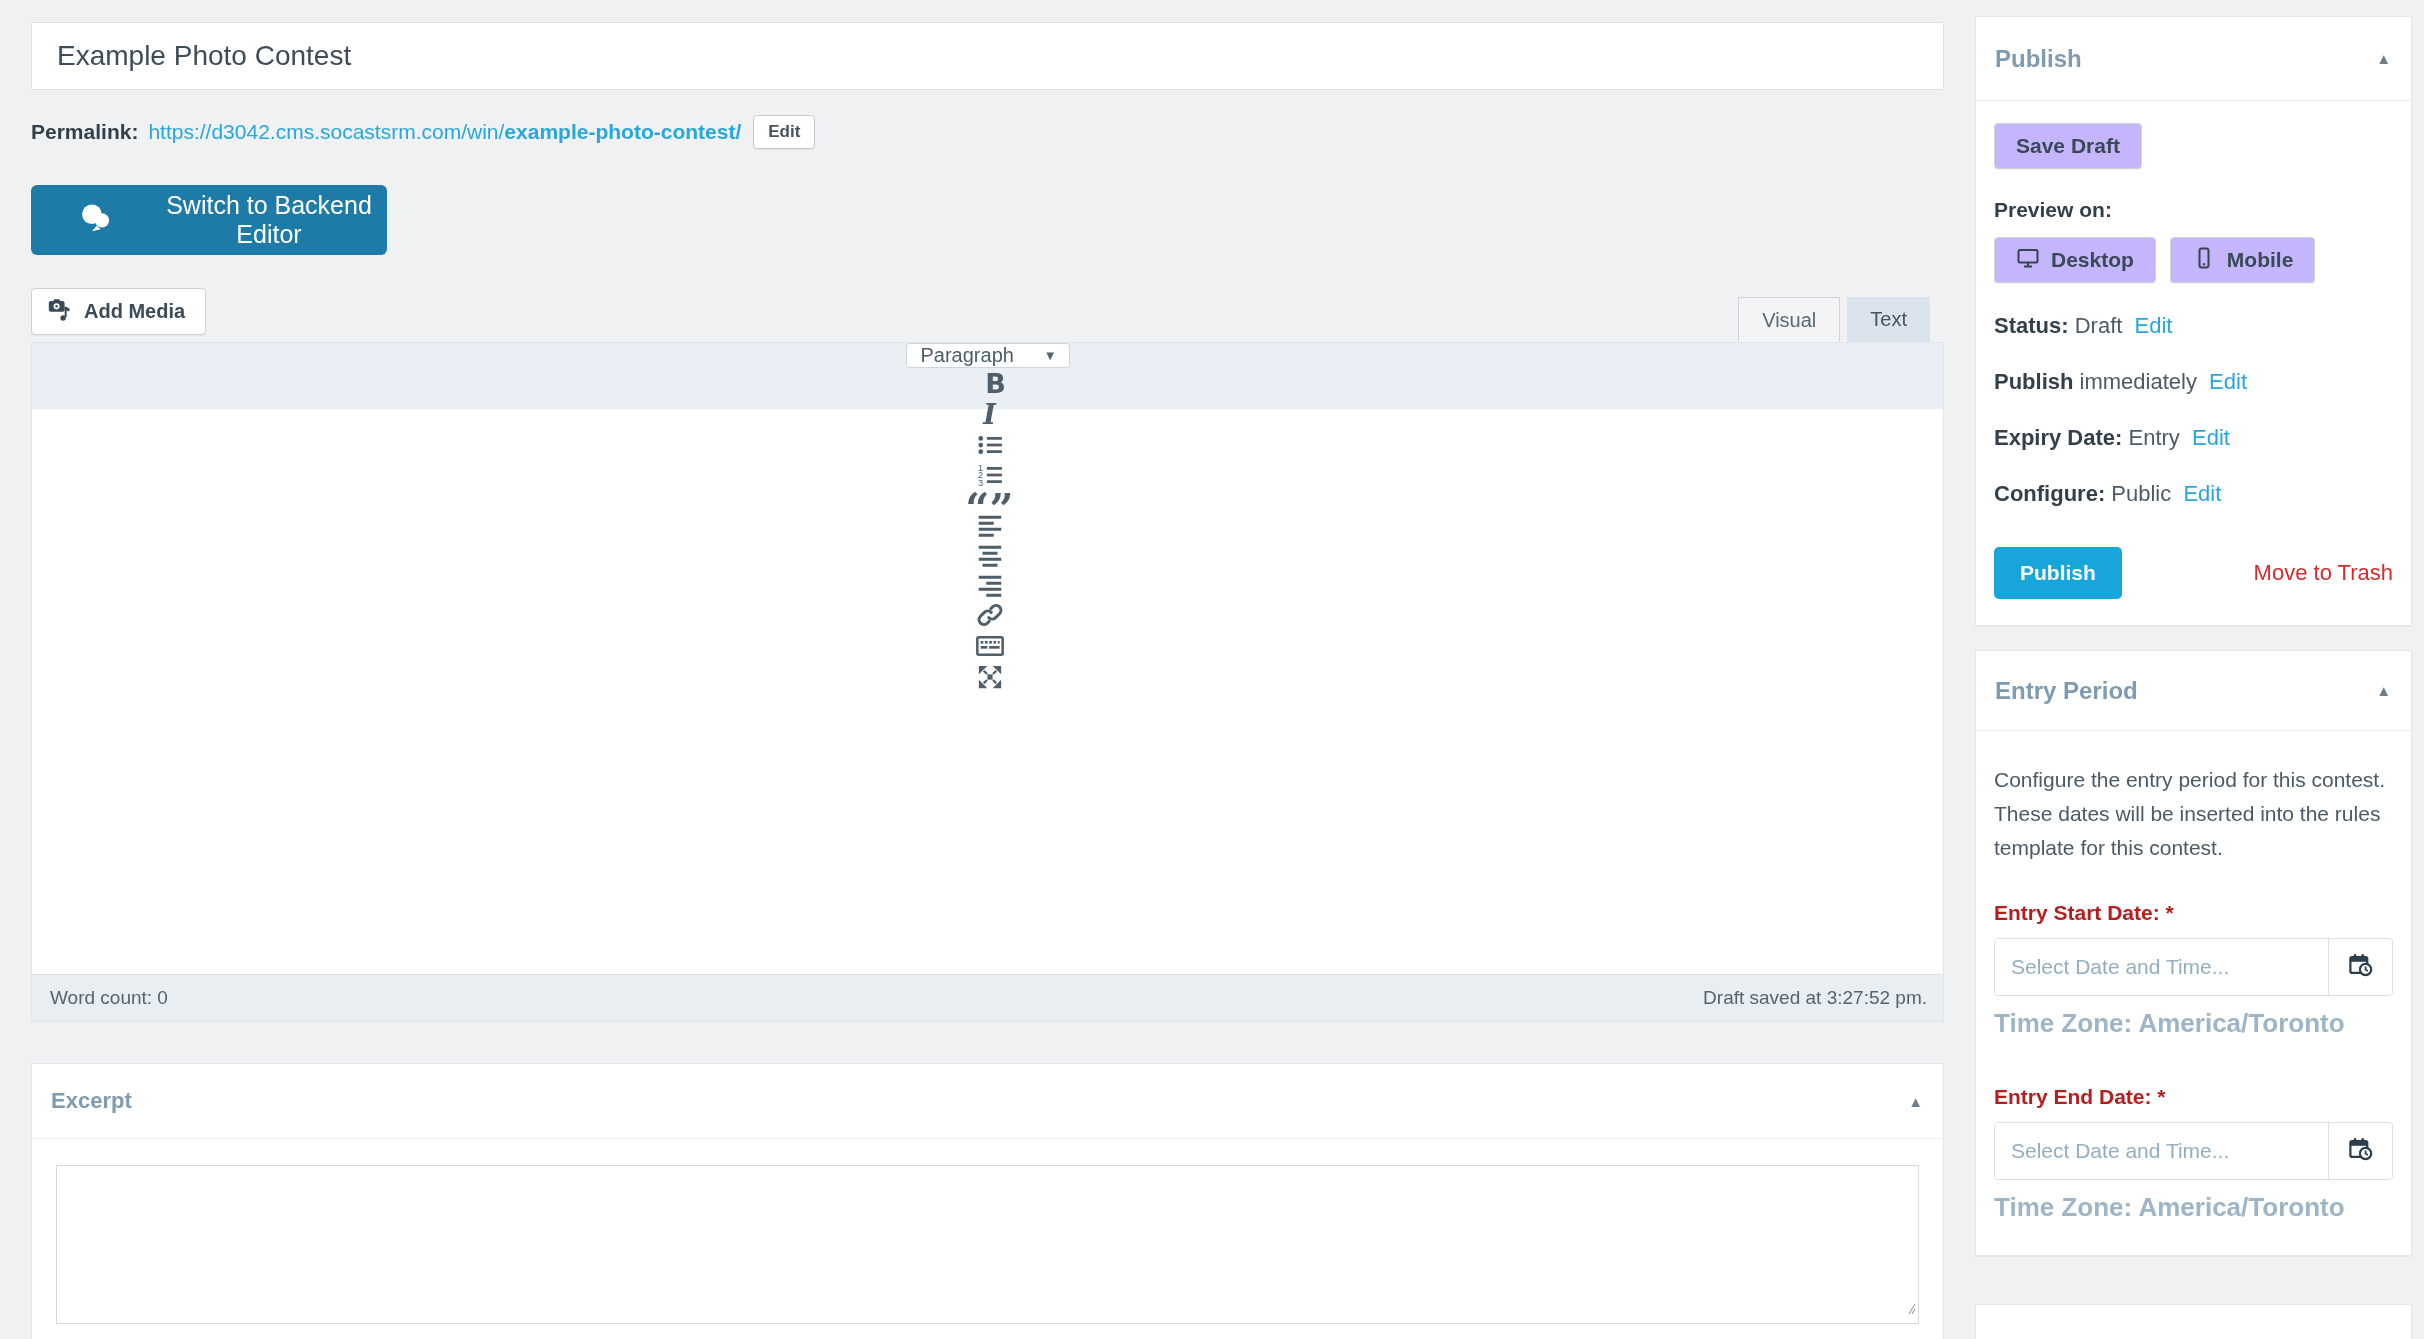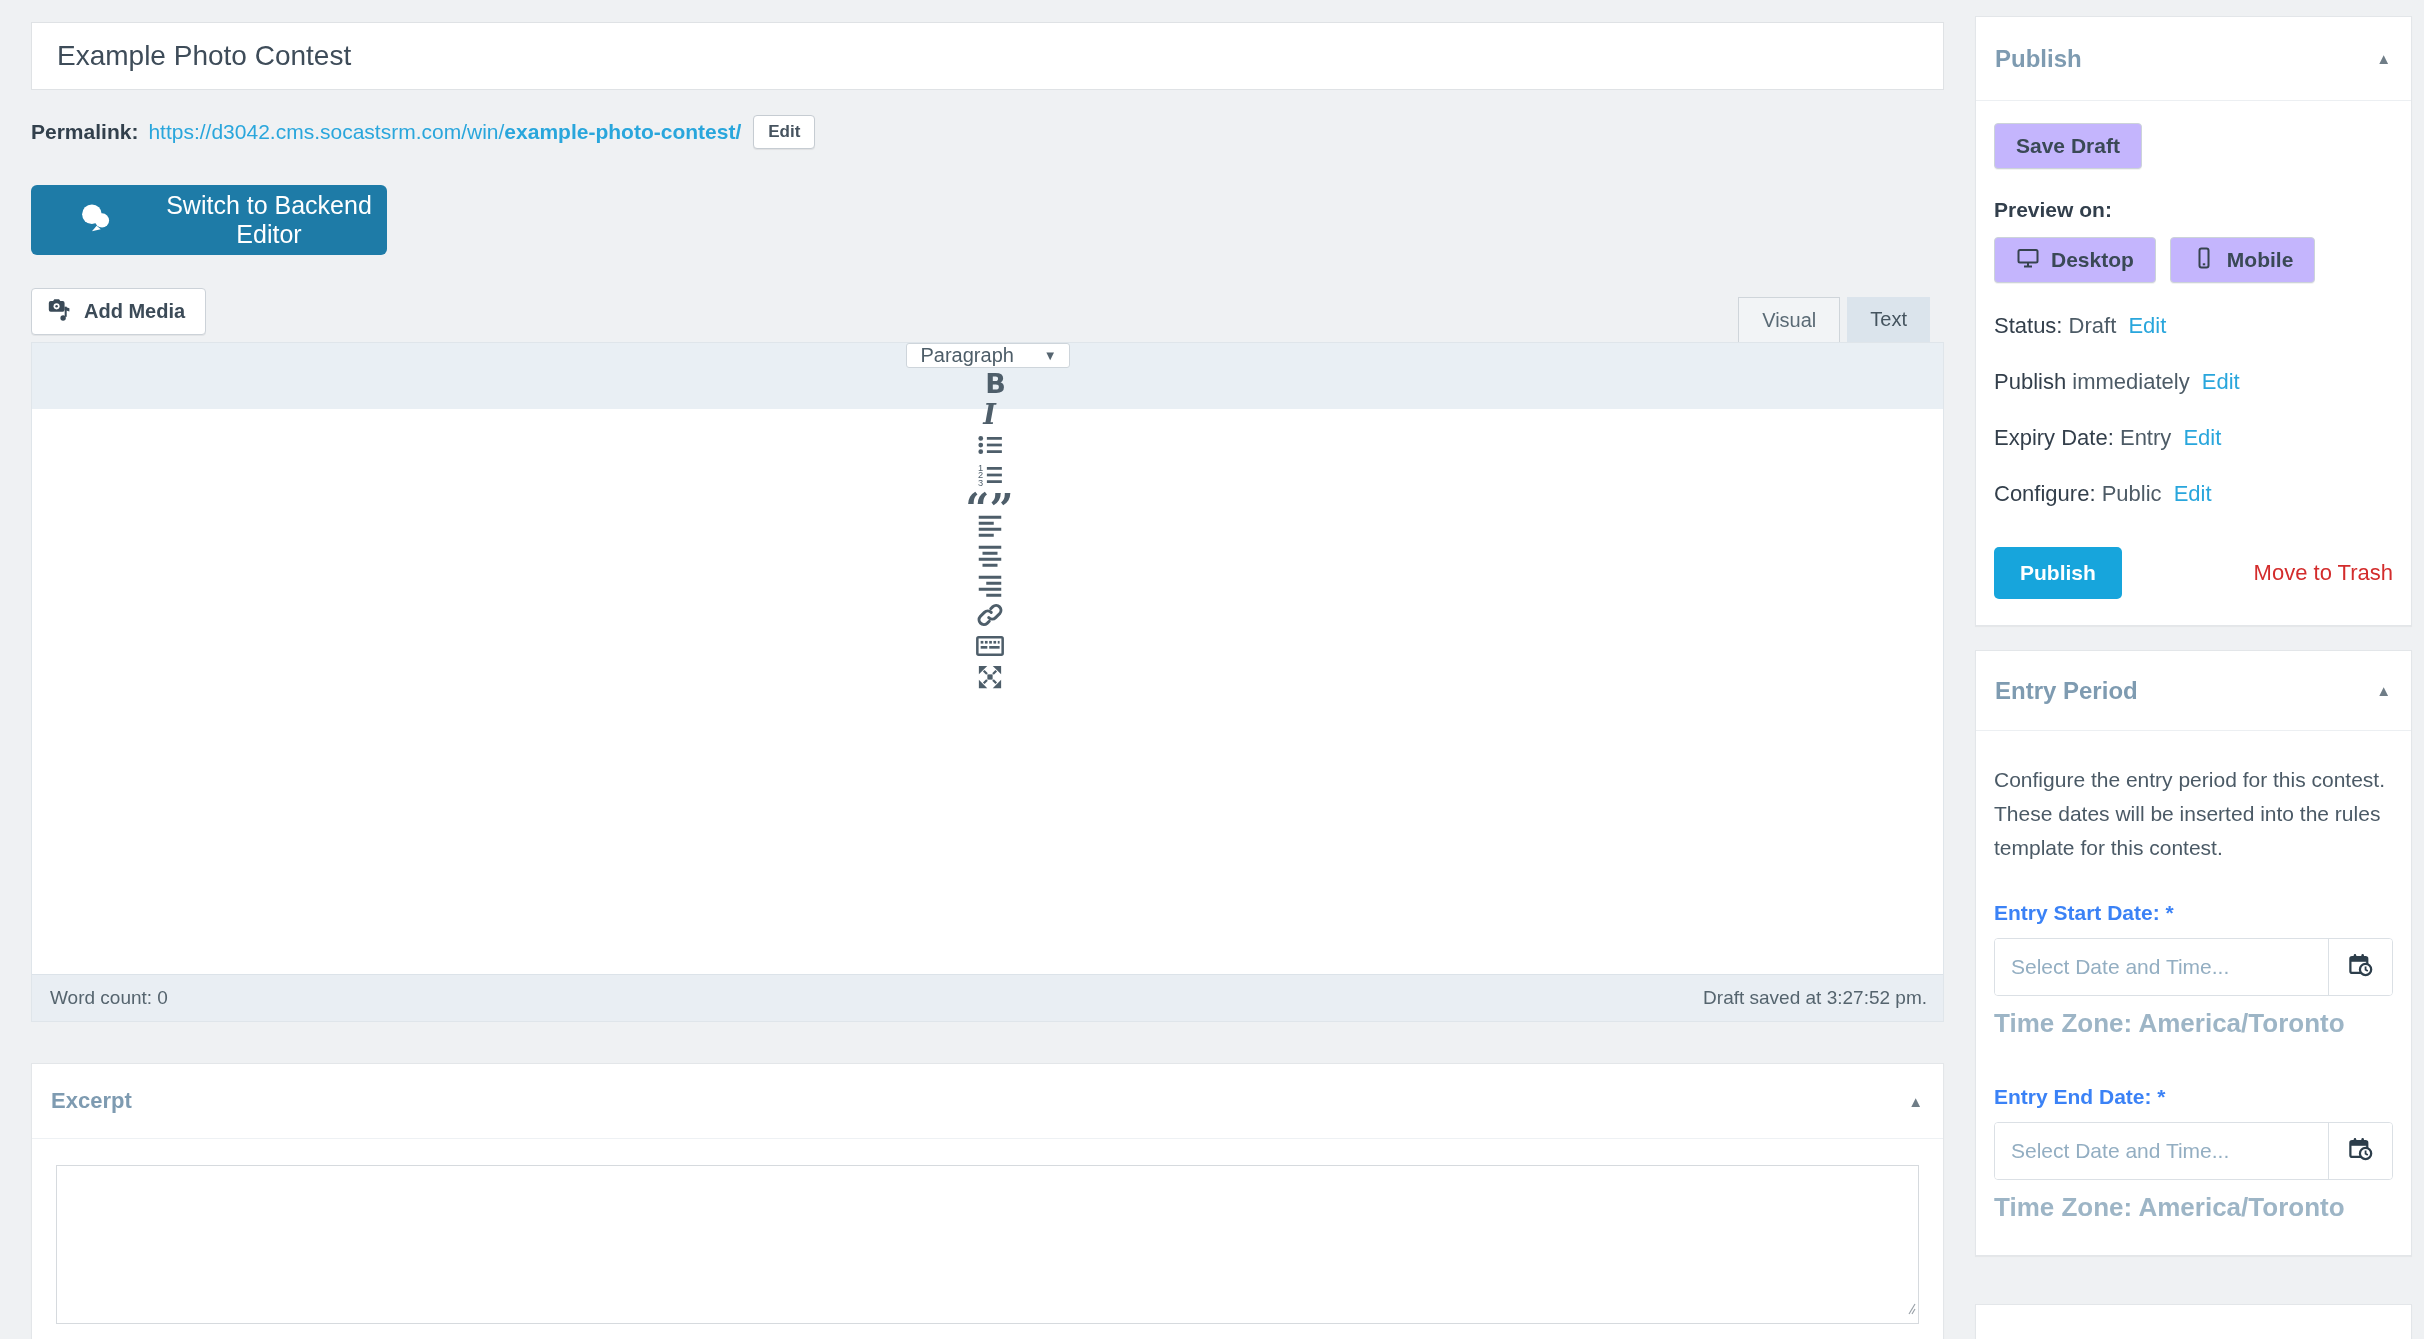--- a/index.html
+++ b/index.html
@@ -72,34 +72,34 @@
   .publish-panel { margin-top:16px; }
   .publish-panel .panel-head { height:84px; border-bottom:1px solid #eceff2; }
   .publish-panel .panel-title { font-size:24px; }
   .pub-body { padding:22px 18px 26px; }
   .btn-secondary { height:46px; padding:0 21px; display:inline-flex; align-items:center; gap:11px; background:#c4b5fd;
     border:1px solid #ccd3d9; border-radius:4px; font-size:21px; font-weight:700; color:#3a4956;
     box-shadow:0 1px 0 rgba(0,0,0,.05); cursor:pointer; }
   .preview-label { margin-top:29px; font-size:21px; font-weight:700; color:#323f4c; }
   .preview-btns { margin-top:15px; display:flex; gap:14px; }
   .meta-row { margin-top:30px; font-size:22px; color:#4d5b66; }
-  .meta-row .lbl { font-weight:400; color:#333f4b; }
+  .meta-row .lbl { font-weight:700; color:#333f4b; }
   .edit-link { color:#29a6dc; text-decoration:none; margin-left:6px; cursor:pointer; }
   .pub-foot { margin-top:40px; display:flex; align-items:center; justify-content:space-between; }
   .publish-btn { height:52px; padding:0 26px; background:#17a5dc; color:#fff; font-weight:700; font-size:21px;
     border-radius:5px; border:none; cursor:pointer; }
   .trash-link { color:#d32c2c; font-size:22px; text-decoration:none; cursor:pointer; }
 
   
   .entry-panel { margin-top:24px; }
   .entry-panel .panel-head { height:80px; border-bottom:1px solid #eceff2; }
   .entry-panel .panel-title { font-size:24px; }
   .entry-body { padding:24px 18px 32px; }
   .desc { font-size:21px; line-height:34px; color:#4b5a66; margin-top:8px; }
-  .field-label { margin-top:36px; font-size:21px; font-weight:700; color:#3b82f6; }
+  .field-label { margin-top:36px; font-size:21px; font-weight:700; color:#b91c1c; }
   .field-label.second { margin-top:46px; }
   .date-group { margin-top:13px; height:58px; border:1px solid #dbe0e5; border-radius:4px; display:flex;
     background:#fff; overflow:hidden; }
   .date-input { flex:1; border:none; outline:none; font-size:21px; padding:0 16px; color:#44525e;
     font-family:"Liberation Sans","DejaVu Sans",sans-serif; min-width:0; }
   .date-input::placeholder { color:#93aec2; opacity:1; }
   .cal-btn { width:64px; border-left:1px solid #dbe0e5; display:flex; align-items:center; justify-content:center;
     color:#2d3e4b; background:#fff; border-top:none; border-right:none; border-bottom:none; cursor:pointer; }
   .tz { margin-top:12px; font-size:26px; color:#9db5c6;font-weight:bold; }
   .sliver { margin-top:48px; height:40px; }

